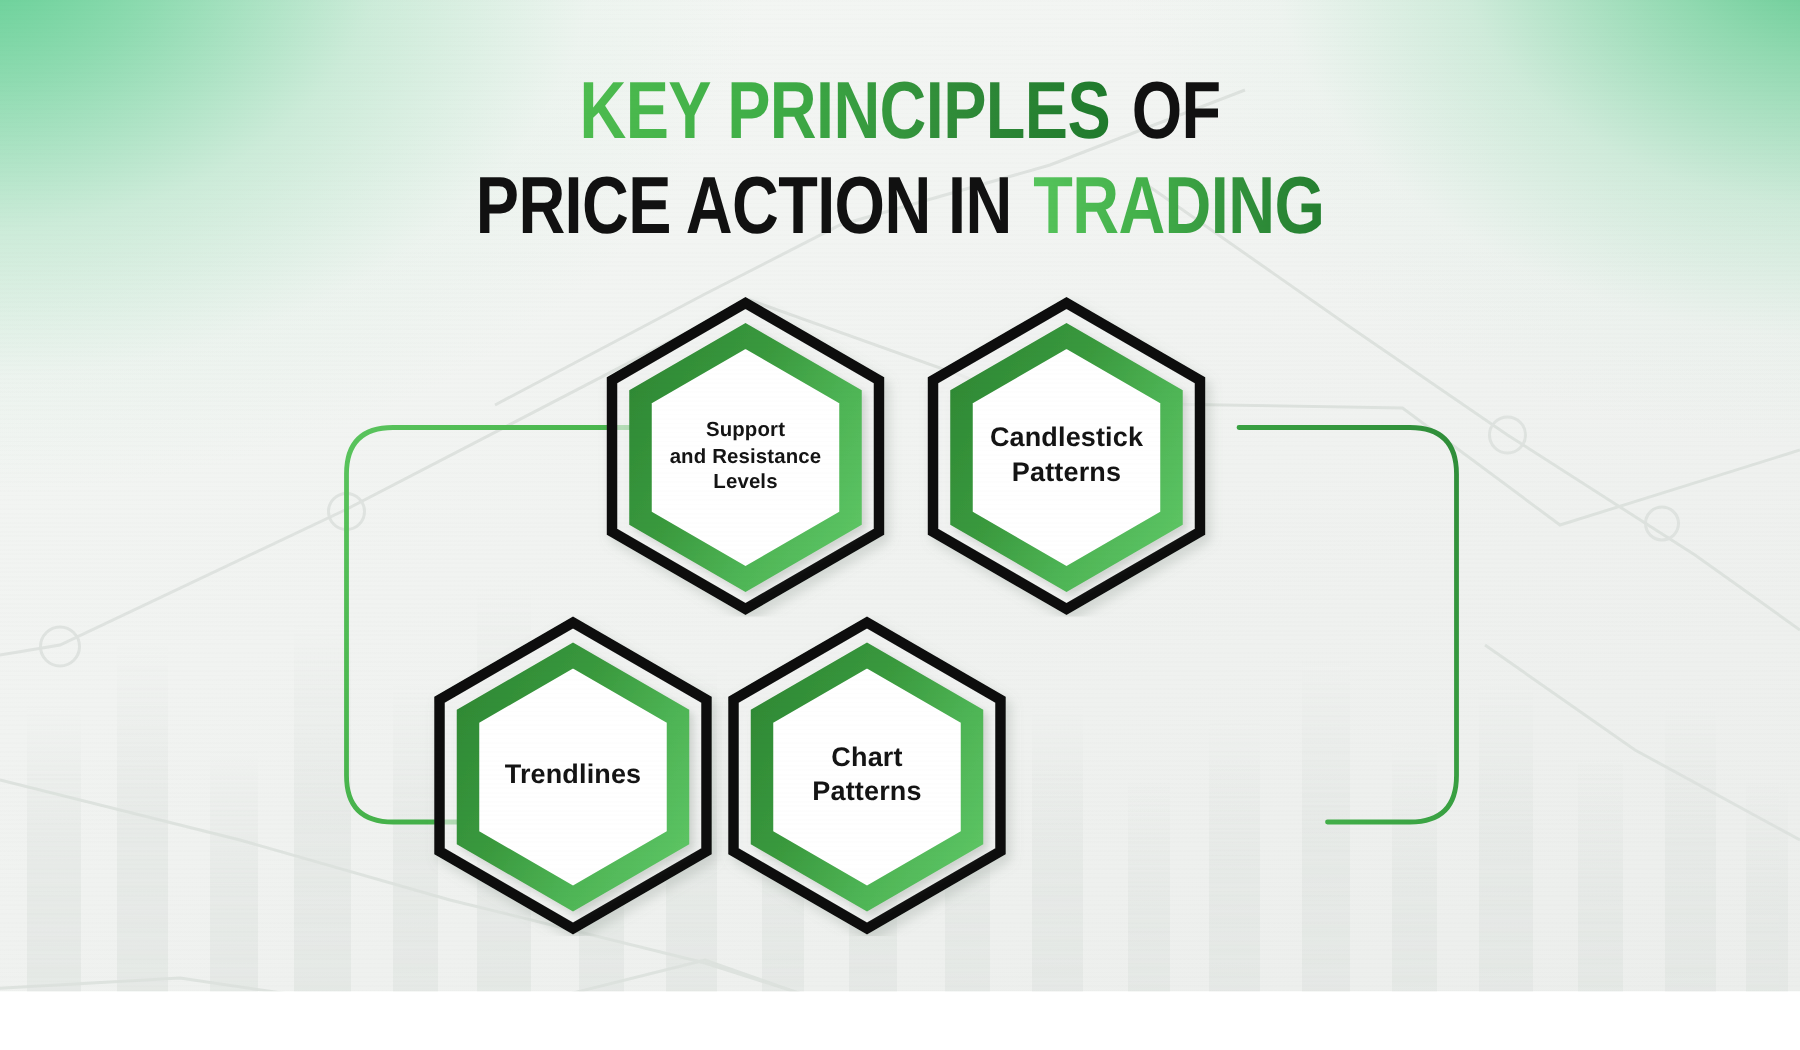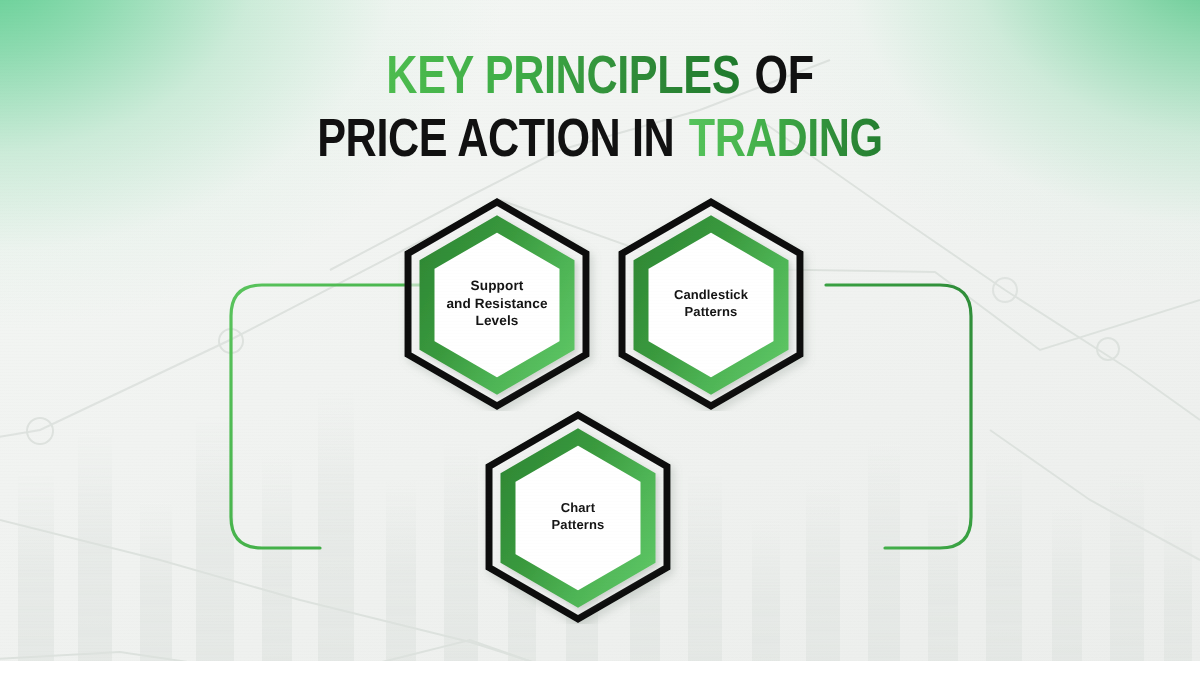--- a/index.html
+++ b/index.html
@@ -101,21 +101,21 @@
   }
   .hex-node svg { position: absolute; inset: 0; width: 100%; height: 100%; display: block; }
   .hex-label {
     position: absolute;
     left: 50%; top: 50%;
     transform: translate(-50%, -50%);
     width: 132px;
     text-align: center;
     color: #141414;
     font-weight: 700;
-    font-size: 13px;
+    font-size: 18px;
     line-height: 1.30;
     letter-spacing: 0.1px;
     white-space: pre-line;
     text-rendering: geometricPrecision;
   }
   .hex-label.sm { font-size: 13.6px; width: 142px; }
 </style>
 </head>
 <body>
 
@@ -233,20 +233,27 @@
 
     <div class="hex-node" style="left:711px; top:304px;">
       <svg viewBox="0 0 214 214" aria-hidden="true">
         <polygon points="107,5 196,56.5 196,157.5 107,209 18,157.5 18,56.5" fill="#ffffff" fill-opacity="0.55" stroke="#101010" stroke-width="7" stroke-linejoin="miter" filter="url(#hexShadow)"></polygon>
         <polygon points="107,27 177,67.5 177,148.5 107,189 37,148.5 37,67.5" fill="#ffffff" stroke="url(#ringGrad)" stroke-width="15" stroke-linejoin="miter" filter="url(#ringShadow)"></polygon>
       </svg>
       <div class="hex-label">Candlestick
 Patterns</div>
     </div>
 
+    <div class="hex-node" style="left:382px; top:517px;">
+      <svg viewBox="0 0 214 214" aria-hidden="true">
+        <polygon points="107,5 196,56.5 196,157.5 107,209 18,157.5 18,56.5" fill="#ffffff" fill-opacity="0.55" stroke="#101010" stroke-width="7" stroke-linejoin="miter" filter="url(#hexShadow)"></polygon>
+        <polygon points="107,27 177,67.5 177,148.5 107,189 37,148.5 37,67.5" fill="#ffffff" stroke="url(#ringGrad)" stroke-width="15" stroke-linejoin="miter" filter="url(#ringShadow)"></polygon>
+      </svg>
+      <div class="hex-label">Trendlines</div>
+    </div>
 
     <div class="hex-node" style="left:578px; top:517px;">
       <svg viewBox="0 0 214 214" aria-hidden="true">
         <polygon points="107,5 196,56.5 196,157.5 107,209 18,157.5 18,56.5" fill="#ffffff" fill-opacity="0.55" stroke="#101010" stroke-width="7" stroke-linejoin="miter" filter="url(#hexShadow)"></polygon>
         <polygon points="107,27 177,67.5 177,148.5 107,189 37,148.5 37,67.5" fill="#ffffff" stroke="url(#ringGrad)" stroke-width="15" stroke-linejoin="miter" filter="url(#ringShadow)"></polygon>
       </svg>
       <div class="hex-label">Chart
 Patterns</div>
     </div>
 

